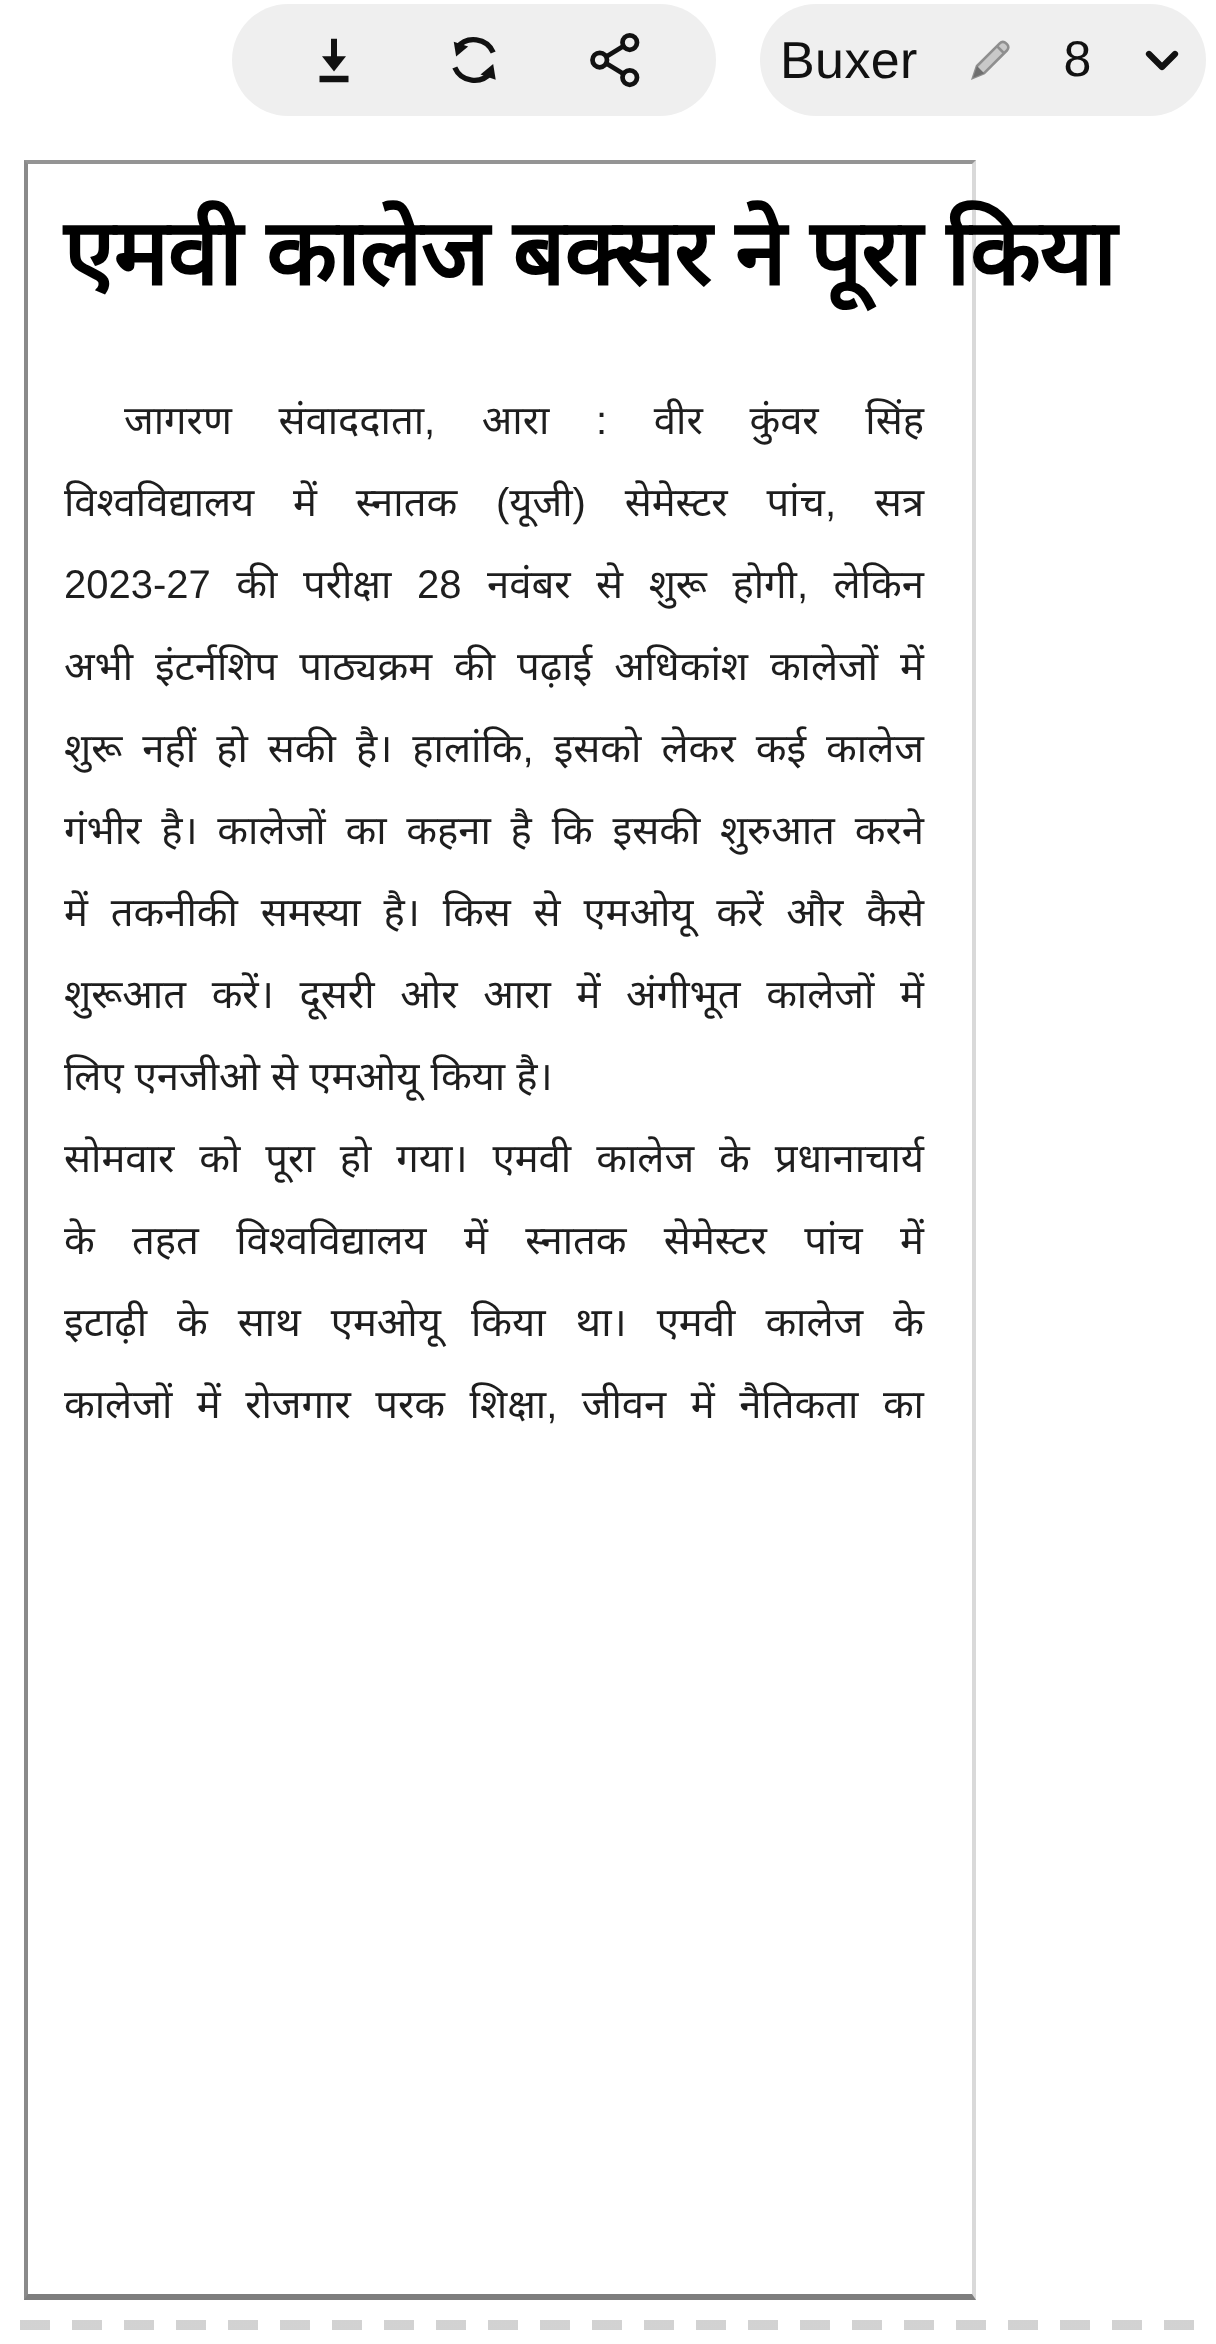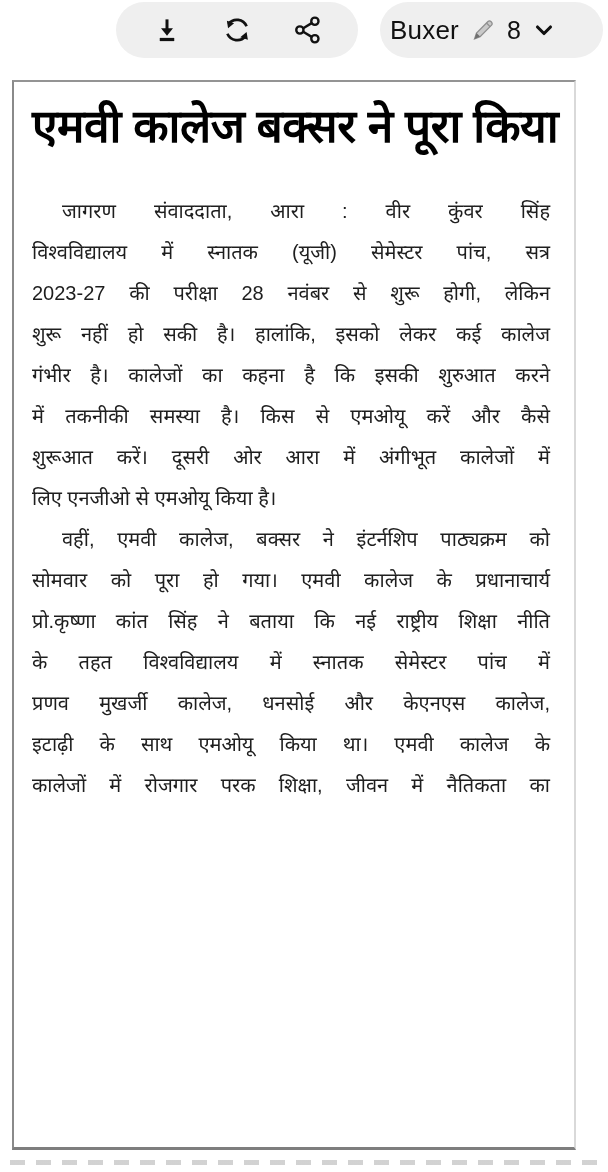--- a/index.html
+++ b/index.html
@@ -6,30 +6,30 @@
   .screen{
     position:relative; width:608px; height:1172px; background:#ffffff;
     overflow:hidden; font-family:"Liberation Sans", sans-serif;
   }
   
   .pill{
     position:absolute; top:2px; height:56px; background:#efefef;
     border-radius:28px; display:flex; align-items:center; box-sizing:border-box;
   }
   .pill.actions{ left:116px; width:242px; justify-content:space-evenly; }
-  .pill.edition{ left:380px; width:223px; justify-content:flex-start; gap:11px; padding:0 10px; }
+  .pill.edition{ left:380px; width:223px; justify-content:space-between; gap:11px; padding:0 10px; }
   .iconbtn{
     background:none; border:none; padding:4px; margin:0; cursor:pointer;
     display:flex; align-items:center; justify-content:center;
   }
   .edition-label{ font-size:26px; color:#111; letter-spacing:.2px; }
   .page-number{ font-size:25px; color:#111; }
   
   .clip{
-    position:absolute; left:12px; top:80px; width:564px; height:1070px;
+    position:absolute; left:12px; top:80px; width:476px; height:1070px;
     box-sizing:border-box; background:#fff;
     border-top:2px solid #949494; border-left:2px solid #8a8a8a;
     border-bottom:3px solid #7e7e7e; border-right:2px solid #d9d9d9;
     padding:8px 24px 0 18px;
   }
   .headline{
     margin:0 0 28px 0; font-size:46px; line-height:73px; font-weight:800;
     color:#000; letter-spacing:-.5px;
   }
   .headline .hline{ display:block; white-space:nowrap; }
@@ -105,30 +105,28 @@
   </div>
 
   <div class="clip">
     <h1 class="headline">
       <span class="hline">एमवी कालेज बक्सर ने पूरा किया</span>
     </h1>
     <div class="article-body" id="article-body">
         <div class="bline first">जागरण संवाददाता, आरा : वीर कुंवर सिंह</div>
         <div class="bline">विश्वविद्यालय में स्नातक (यूजी) सेमेस्टर पांच, सत्र</div>
         <div class="bline">2023-27 की परीक्षा 28 नवंबर से शुरू होगी, लेकिन</div>
+        <div class="bline">अभी इंटर्नशिप पाठ्यक्रम की पढ़ाई अधिकांश कालेजों में</div>
         <div class="bline">शुरू नहीं हो सकी है। हालांकि, इसको लेकर कई कालेज</div>
         <div class="bline">गंभीर है। कालेजों का कहना है कि इसकी शुरुआत करने</div>
         <div class="bline">में तकनीकी समस्या है। किस से एमओयू करें और कैसे</div>
         <div class="bline">शुरूआत करें। दूसरी ओर आरा में अंगीभूत कालेजों में</div>
         <div class="bline last">लिए एनजीओ से एमओयू किया है।</div>
-        <div class="bline first">वहीं, एमवी कालेज, बक्सर ने इंटर्नशिप पाठ्यक्रम को</div>
         <div class="bline">सोमवार को पूरा हो गया। एमवी कालेज के प्रधानाचार्य</div>
-        <div class="bline">प्रो.कृष्णा कांत सिंह ने बताया कि नई राष्ट्रीय शिक्षा नीति</div>
         <div class="bline">के तहत विश्वविद्यालय में स्नातक सेमेस्टर पांच में</div>
-        <div class="bline">प्रणव मुखर्जी कालेज, धनसोई और केएनएस कालेज,</div>
         <div class="bline">इटाढ़ी के साथ एमओयू किया था। एमवी कालेज के</div>
         <div class="bline">कालेजों में रोजगार परक शिक्षा, जीवन में नैतिकता का</div>
       </div>
   </div>
 
   <div class="next-clip-edge"></div>
 
 </div>
 
 </body></html>

